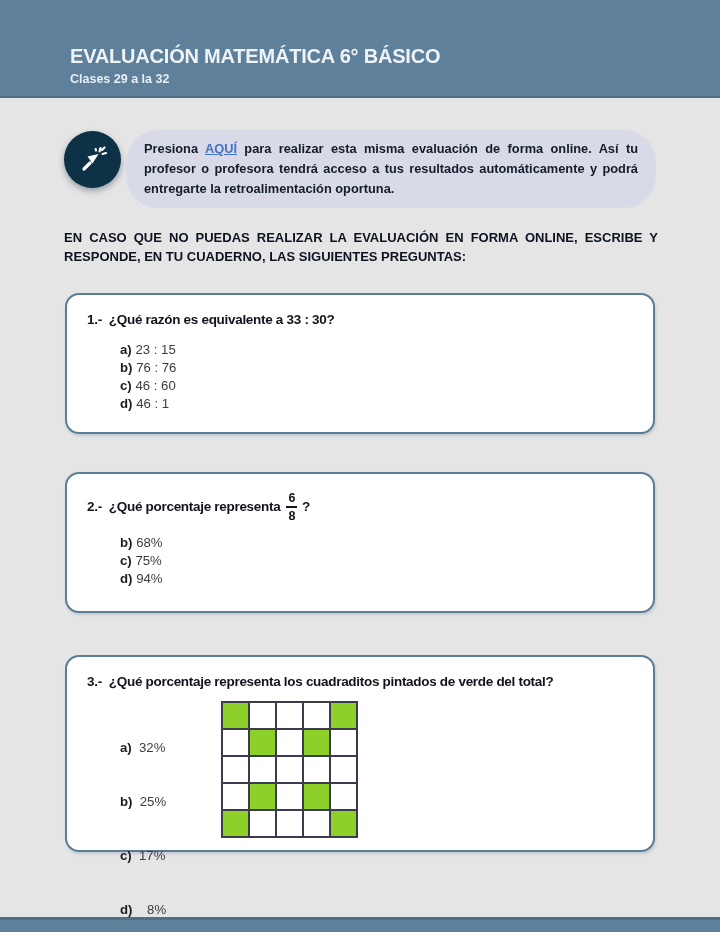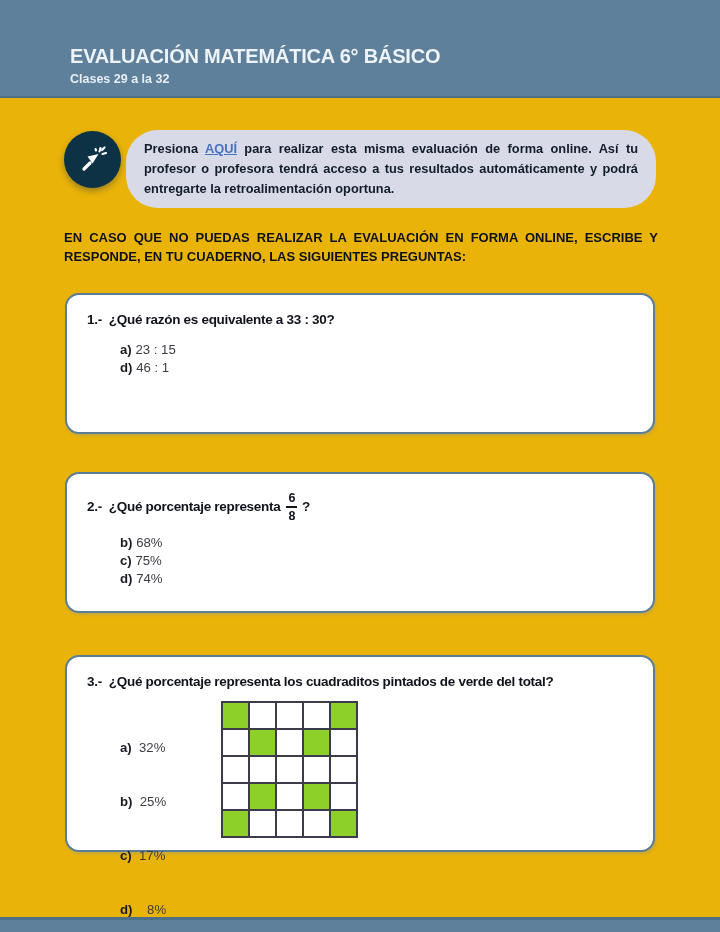--- a/index.html
+++ b/index.html
@@ -1,20 +1,20 @@
 <!DOCTYPE html>
 <html><head>
 <meta charset="utf-8">
 <style>
   * { margin:0; padding:0; box-sizing:border-box; }
   html,body { background:#ffffff; }
   body { font-family:"Liberation Sans", sans-serif; }
   .page {
     position:relative; width:720px; height:932px;
-    background:#eab308; overflow:hidden; margin:0 auto;
+    background:#e5e5e5; overflow:hidden; margin:0 auto;
   }
 
   
   .top-band {
     height:98px; background:#5e809b; border-bottom:2px solid #4d6f88;
   }
   .header-text { padding:45px 0 0 70px; }
   .page-title {
     color:#eef3f7; font-size:20px; font-weight:bold; letter-spacing:-0.2px;
   }
@@ -124,38 +124,40 @@
 
   <div class="instruction">EN CASO QUE NO PUEDAS REALIZAR LA EVALUACIÓN EN FORMA ONLINE, ESCRIBE Y RESPONDE, EN TU CUADERNO, LAS SIGUIENTES PREGUNTAS:</div>
 
   <div class="qcard q1">
     <div class="q-title">
       <span class="q-number">1.-</span>
       <span>¿Qué razón es equivalente a 33 : 30?</span>
     </div>
     <div class="options">
       <div class="option"><span class="opt-label">a)</span> <span class="opt-value">23 : 15</span></div>
+      <div class="option"><span class="opt-label">b)</span> <span class="opt-value">76 : 76</span></div>
+      <div class="option"><span class="opt-label">c)</span> <span class="opt-value">46 : 60</span></div>
       <div class="option"><span class="opt-label">d)</span> <span class="opt-value">46 : 1</span></div>
     </div>
   </div>
 
   <div class="qcard q2">
     <div class="q-title">
       <span class="q-number">2.-</span>
       <span>¿Qué porcentaje representa</span>
       <span class="fraction">
         <span class="frac-num">6</span>
         <span class="frac-den">8</span>
       </span>
       <span>?</span>
     </div>
     <div class="options">
       <div class="option"><span class="opt-label">b)</span> <span class="opt-value">68%</span></div>
       <div class="option"><span class="opt-label">c)</span> <span class="opt-value">75%</span></div>
-      <div class="option"><span class="opt-label">d)</span> <span class="opt-value">74%</span></div>
+      <div class="option"><span class="opt-label">d)</span> <span class="opt-value">94%</span></div>
     </div>
   </div>
 
   <div class="qcard q3">
     <div class="q-title">
       <span class="q-number">3.-</span>
       <span>¿Qué porcentaje representa los cuadraditos pintados de verde del total?</span>
     </div>
     <div class="q-body">
       <div class="options">

